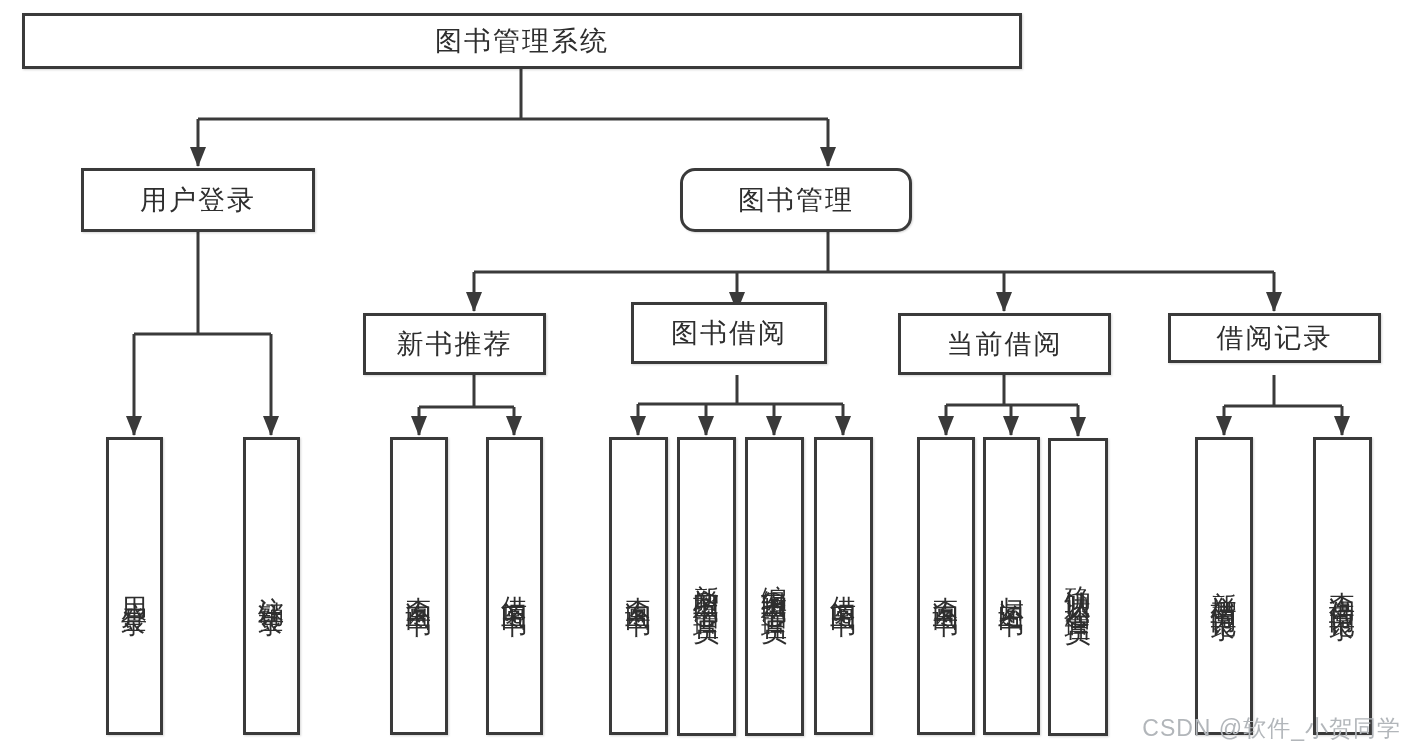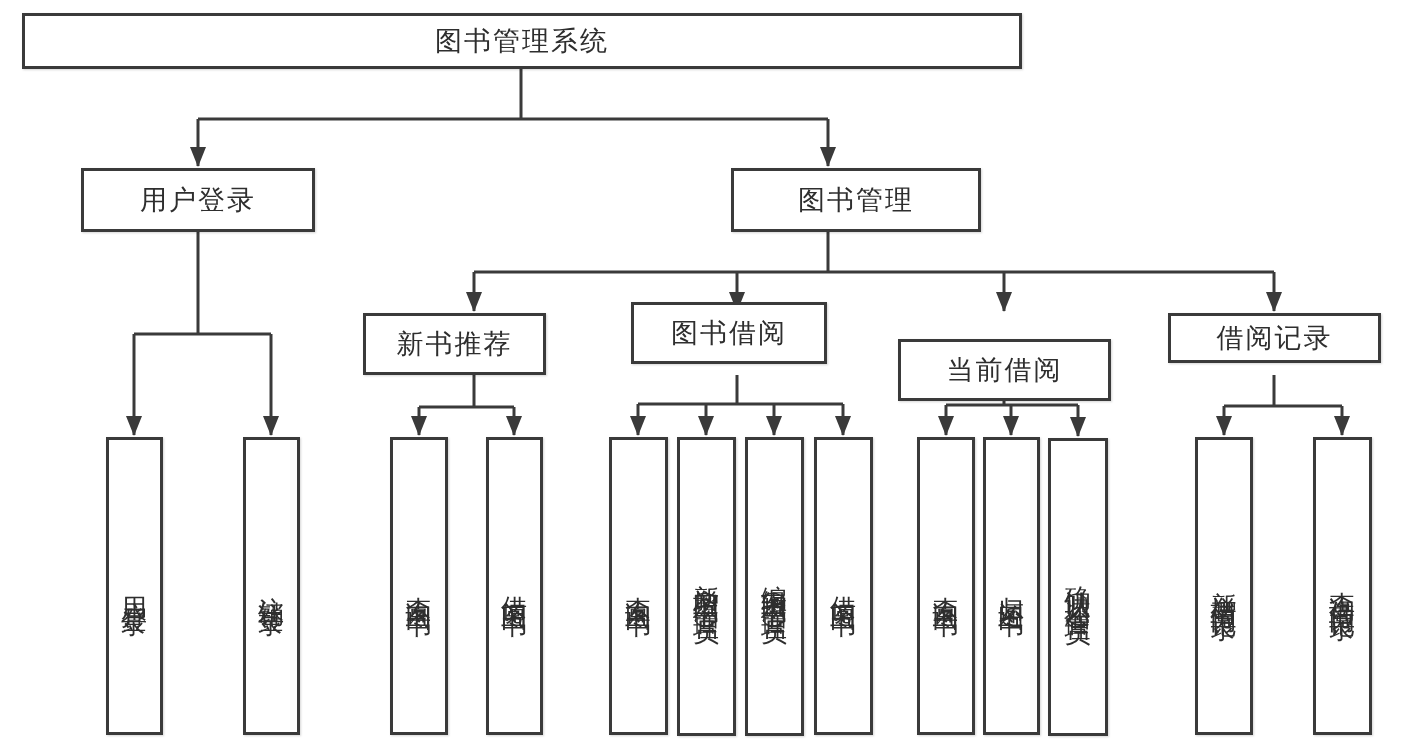--- a/index.html
+++ b/index.html
@@ -79,39 +79,40 @@
       <path d="M1011,405 V435" marker-end="url(#arrow)"></path>
       <path d="M1078,405 V436" marker-end="url(#arrow)"></path>
       <path d="M1224,406 V435" marker-end="url(#arrow)"></path>
       <path d="M1342,406 V435" marker-end="url(#arrow)"></path>
     </g>
   </svg>
 
   <div class="node h-node" style="left:22px;top:13px;width:1000px;height:56px;">图书管理系统</div>
 
   <div class="node h-node" style="left:81px;top:168px;width:234px;height:64px;">用户登录</div>
-  <div class="node h-node" style="left:731px;top:168px;width:250px;height:64px;">图书管理</div>
+  <div class="node h-node" style="left:680px;top:168px;width:232px;height:64px;border-radius:15px;">图书管理</div>
 
   <div class="node h-node" style="left:363px;top:313px;width:183px;height:62px;">新书推荐</div>
   <div class="node h-node" style="left:631px;top:302px;width:196px;height:62px;">图书借阅</div>
-  <div class="node h-node" style="left:898px;top:313px;width:213px;height:62px;margin-top:26px;">当前借阅</div>
+  <div class="node h-node" style="left:898px;top:313px;width:213px;height:62px;">当前借阅</div>
   <div class="node h-node" style="left:1168px;top:313px;width:213px;height:50px;">借阅记录</div>
 
   <div class="node v-node" style="left:106px;top:437px;width:57px;height:298px;">用户登录</div>
   <div class="node v-node" style="left:243px;top:437px;width:57px;height:298px;">注销登录</div>
 
   <div class="node v-node" style="left:390px;top:437px;width:58px;height:298px;">查询图书</div>
   <div class="node v-node" style="left:486px;top:437px;width:57px;height:298px;">借阅图书</div>
 
   <div class="node v-node" style="left:609px;top:437px;width:59px;height:298px;">查询图书</div>
   <div class="node v-node" style="left:677px;top:437px;width:59px;height:299px;">新增图书（管理员）</div>
   <div class="node v-node" style="left:745px;top:437px;width:59px;height:299px;">编辑图书（管理员）</div>
   <div class="node v-node" style="left:814px;top:437px;width:59px;height:298px;">借阅图书</div>
 
   <div class="node v-node" style="left:917px;top:437px;width:58px;height:298px;">查询图书</div>
   <div class="node v-node" style="left:983px;top:437px;width:57px;height:298px;">归还图书</div>
   <div class="node v-node" style="left:1048px;top:438px;width:60px;height:298px;">确认归还（管理员）</div>
 
   <div class="node v-node" style="left:1195px;top:437px;width:58px;height:298px;">新增借阅记录</div>
   <div class="node v-node" style="left:1313px;top:437px;width:59px;height:298px;">查询借阅记录</div>
 
+  <div class="watermark">CSDN @软件_小贺同学</div>
 
 </div>
 
 </body></html>

